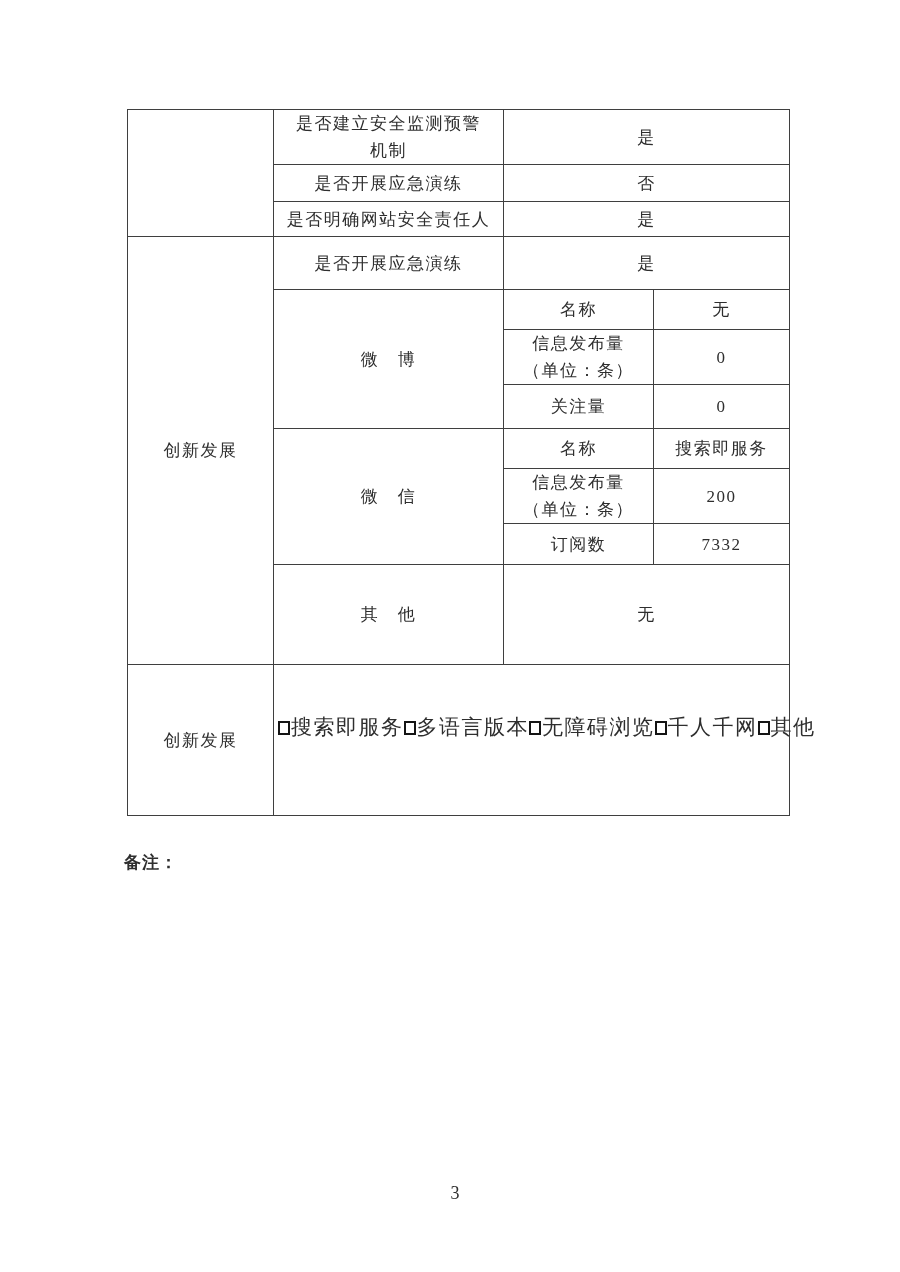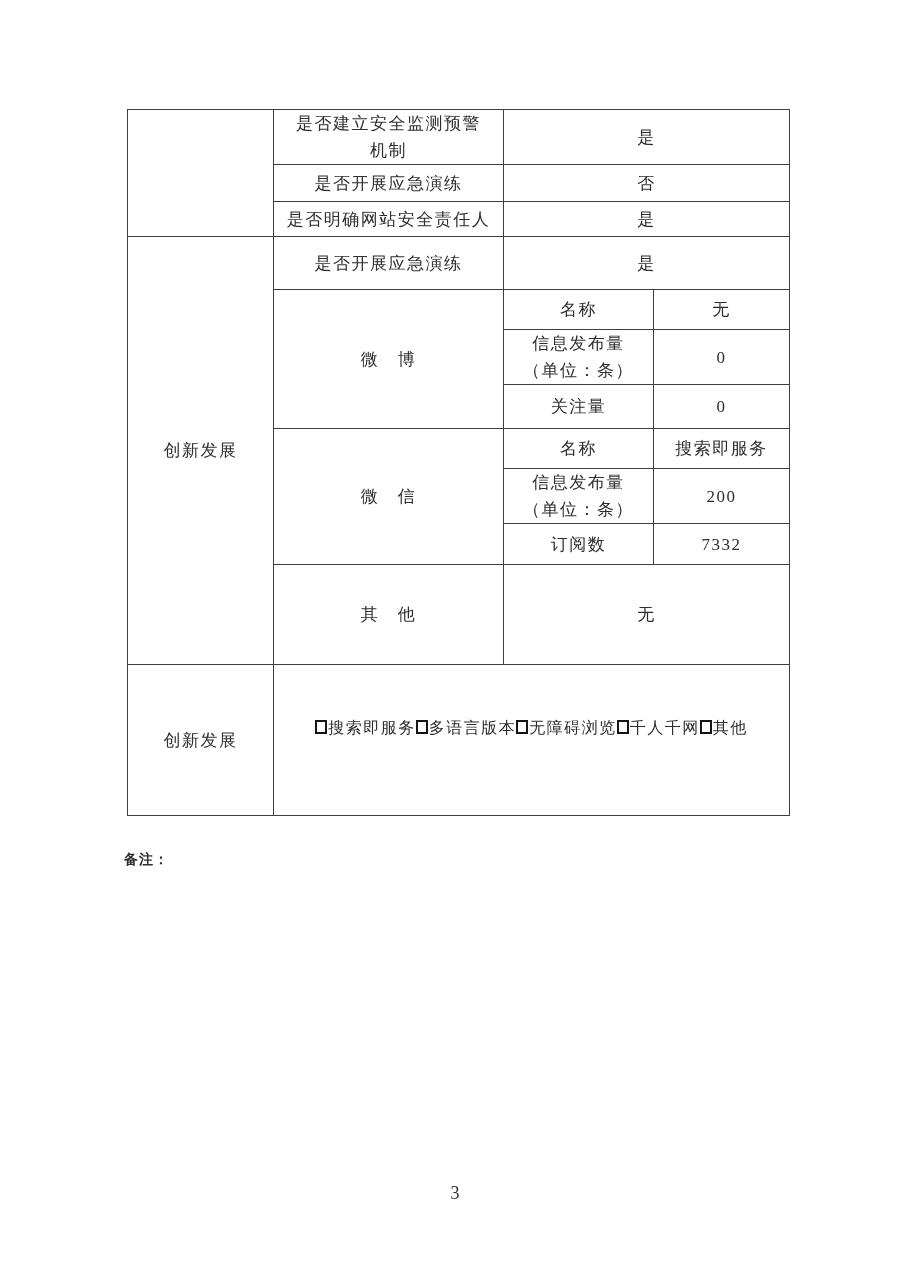--- a/index.html
+++ b/index.html
@@ -44,38 +44,38 @@
   tr.r-b6 { height: 52px; }
   tr.r-b7 { height: 41px; }
   tr.r-b8 { height: 100px; }
   tr.r-c  { height: 151px; }
 
   td.innov-cell { vertical-align: middle; }
   .innov-line {
     position: relative;
     top: -13px;
     white-space: nowrap;
-    font-size: 16px;
+    font-size: 21px;
     letter-spacing: 1.5px;
     text-align: center;
   }
   .cb-item { display: inline-block; }
   .cb-box {
     display: inline-block;
     width: 12px; height: 14px;
     border: 2px solid #141414;
     background: #ffffff;
     vertical-align: -1px;
     margin-right: 1px;
   }
 
   .notes {
     position: absolute;
     left: 124px; top: 851px;
-    font-size: 14px;
+    font-size: 17px;
     font-weight: bold;
     letter-spacing: 1px;
   }
   .pagenum {
     position: absolute;
     left: 0; top: 1183px;
     width: 910px;
     text-align: center;
     font-size: 18px;
   }

